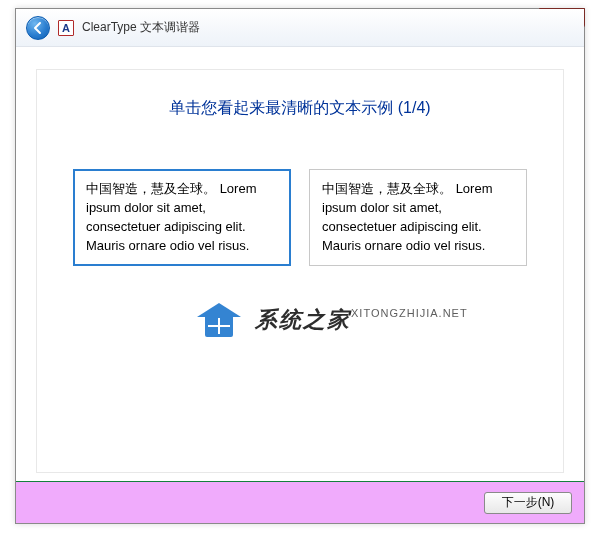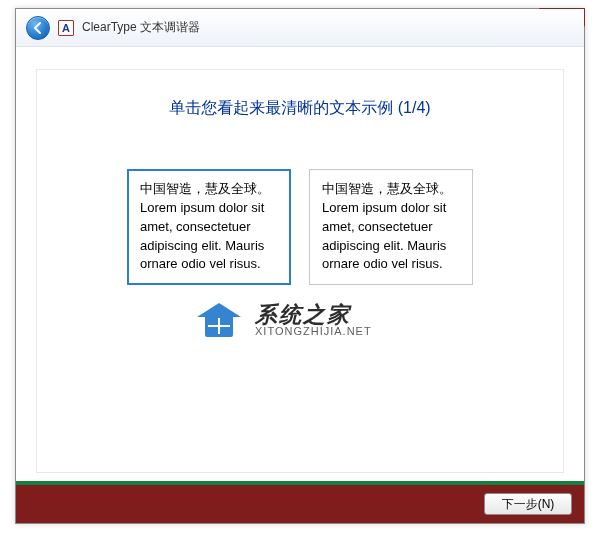--- a/index.html
+++ b/index.html
@@ -84,38 +84,38 @@
       margin-bottom: 50px;
       font-weight: normal;
       text-align: center;
     }
     .samples {
       display: flex;
       gap: 18px;
       justify-content: center;
     }
     .sample {
-      width: 164px;
+      width: 218px;
       border: 1px solid #c8c8c8;
       padding: 10px 12px;
       font-size: 13px;
       line-height: 1.45;
       color: #000;
       cursor: pointer;
     }
     .sample.selected {
       border: 2px solid #2a7ed0;
       padding: 9px 11px;
     }
     .footer {
       position: absolute;
       left: 0; right: 0; bottom: 0;
       height: 42px;
-      background: #7f1d1d;
-      border-top: 4px solid #15803d;
+      background: #f0abfc;
+      border-top: 1px solid #15803d;
       display: flex;
       align-items: center;
       justify-content: flex-end;
       padding-right: 12px;
       gap: 8px;
     }
     .btn {
       height: 22px;
       padding: 0 14px;
       font-size: 12px;
@@ -156,21 +156,21 @@
     }
     .wm-icon .grid {
       position: absolute; left: 17px; top: 21px;
       width: 22px; height: 16px;
       background:
         linear-gradient(#fff,#fff), linear-gradient(#fff,#fff);
       background-size: 22px 2px, 2px 16px;
       background-position: 0 7px, 10px 0;
       background-repeat: no-repeat;
     }
-    .wm-text { display: flex; flex-direction: column; line-height: 1.05; }
+    .wm-text { display: flex; line-height: 1.05; }
     .wm-cn { font-size: 22px; font-weight: bold; color: #222; letter-spacing: 2px; font-style: italic;}
     .wm-en { font-size: 11px; color: #555; letter-spacing: 1px; }
   </style>
 </head>
 <body>
 
 <div class="window">
   <div class="close-btn">
     <svg viewBox="0 0 10 10">
       <path d="M1 1 L9 9 M9 1 L1 9" stroke="#fff" stroke-width="1.6" fill="none"></path>

